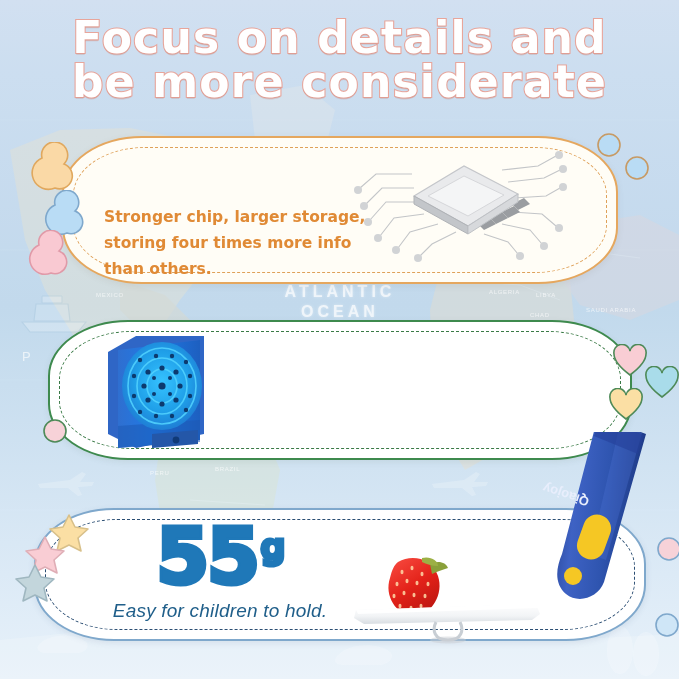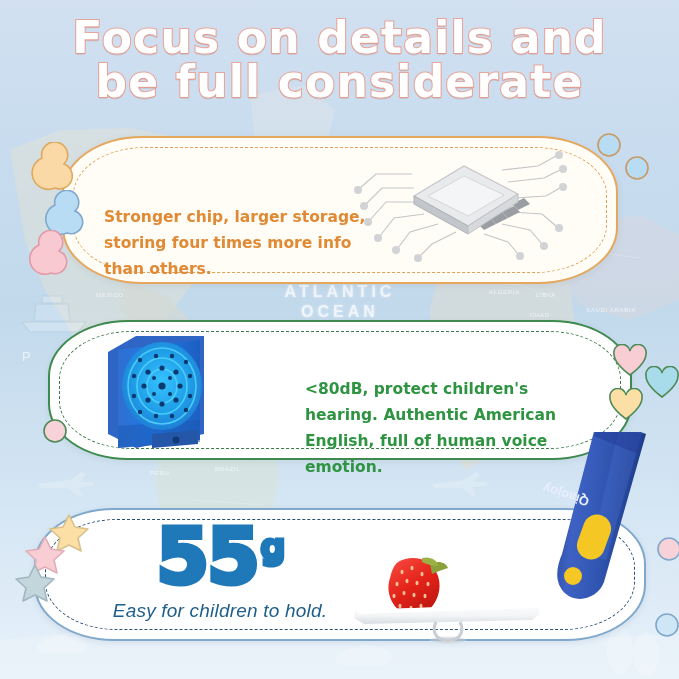--- a/index.html
+++ b/index.html
@@ -281,21 +281,21 @@
   </svg>
   <svg class="sea-deco" style="left:430px; top:470px;" width="60" height="26" viewBox="0 0 60 26">
     <path d="M2,14 L34,10 L46,2 L50,4 L44,12 L58,12 L56,16 L42,17 L46,25 L42,26 L32,18 L4,18 Z" fill="#ffffff"></path>
   </svg>
   <svg class="sea-deco" style="left:36px; top:470px;" width="60" height="26" viewBox="0 0 60 26">
     <path d="M2,14 L34,10 L46,2 L50,4 L44,12 L58,12 L56,16 L42,17 L46,25 L42,26 L32,18 L4,18 Z" fill="#ffffff"></path>
   </svg>
 
   <div class="title-wrap">
     <div class="title-line">Focus on details and</div>
-    <div class="title-line">be full considerate</div>
+    <div class="title-line">be more considerate</div>
   </div>
 
   <div class="card" id="card-chip">
     <div class="inner-dash"></div>
   </div>
 
   <div class="body-text" id="chip-text">Stronger chip, larger storage, storing four times more info than others.</div>
 
   <svg class="art" id="chip-art" width="215" height="125" viewBox="0 0 215 125">
     <g stroke="#b9bcc0" stroke-width="1.1" fill="none" opacity=".85">
@@ -355,21 +355,20 @@
     <circle cx="13" cy="13" r="11" fill="#b9dcf5" stroke="#c79a64" stroke-width="1.6"></circle>
   </svg>
   <svg class="deco" style="left:624px; top:155px;" width="26" height="26" viewBox="0 0 26 26">
     <circle cx="13" cy="13" r="11" fill="#b9dcf5" stroke="#c79a64" stroke-width="1.6"></circle>
   </svg>
 
   <div class="card" id="card-sound">
     <div class="inner-dash"></div>
   </div>
 
-  <div class="body-text" id="sound-text">&lt;80dB, protect children's hearing. Authentic American English, full of human voice emotion.</div>
 
   <svg class="art" id="speaker-art" width="120" height="130" viewBox="0 0 120 130">
     <defs>
       <linearGradient id="spkBody" x1="0" y1="0" x2="1" y2="0">
         <stop offset="0%" stop-color="#2f6fd0"></stop>
         <stop offset="42%" stop-color="#1f7ae6"></stop>
         <stop offset="100%" stop-color="#1d5fc0"></stop>
       </linearGradient>
       <radialGradient id="spkFace" cx="50%" cy="45%" r="62%">
         <stop offset="0%" stop-color="#35c2ff"></stop>

